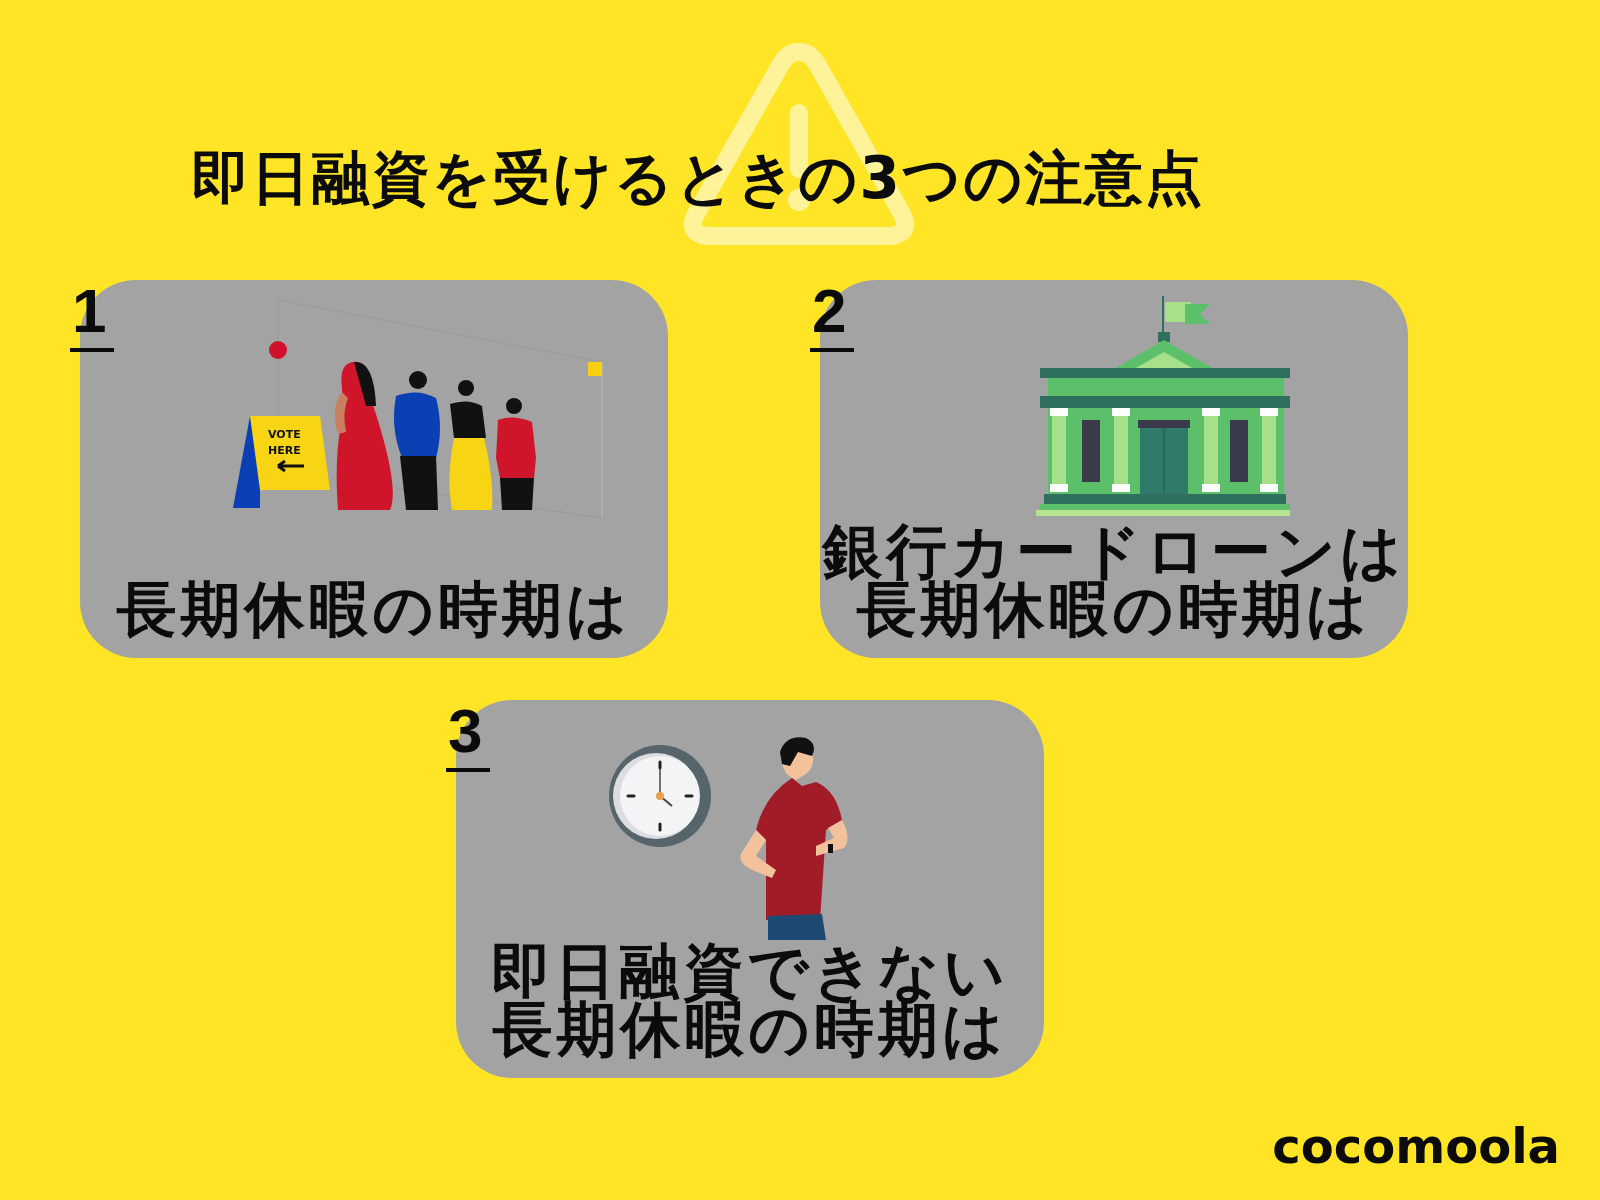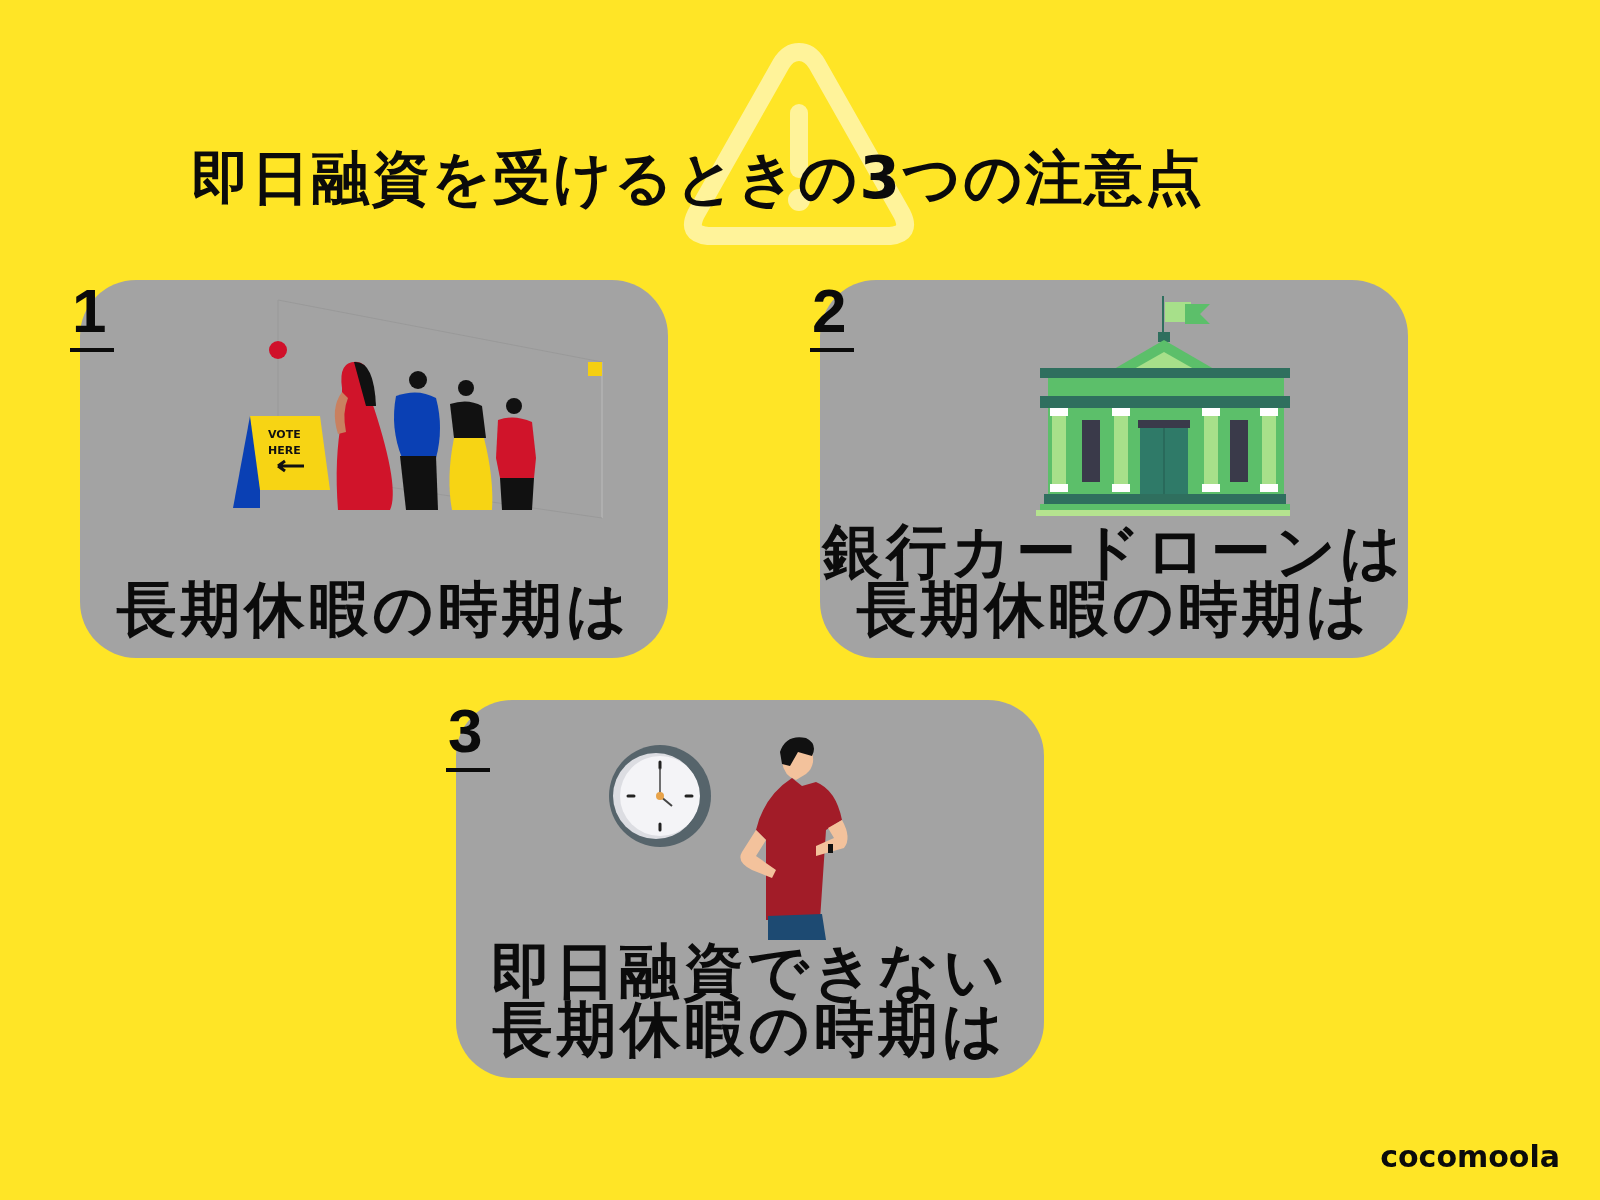--- a/index.html
+++ b/index.html
@@ -28,21 +28,21 @@
     font-family: "Liberation Sans", sans-serif; z-index: 3;
   }
   .num-underline { position: absolute; height: 4px; width: 44px; background: #0b0b0b; z-index: 3; }
   .card-text {
     position: absolute; left: 0; right: 0; bottom: 20px;
     text-align: center; font-size: 60px; font-weight: bold; line-height: 58px; letter-spacing: 4px;
   }
   .illus { position: absolute; }
   .logo {
     position: absolute; right: 40px; bottom: 26px;
-    font-size: 30px; font-weight: bold; letter-spacing: 0px;
+    font-size: 48px; font-weight: bold; letter-spacing: 0px;
     font-family: "DejaVu Sans", sans-serif;
     margin-left: 35px;
   }
 </style>
 </head>
 <body>
 
 <svg class="bg-warning" viewBox="0 0 238 216">
   <path d="M119 14 Q130 14 137 26 L222 176 Q232 196 210 198 L28 198 Q6 196 16 176 L101 26 Q108 14 119 14 Z" fill="none" stroke="#fff39a" stroke-width="18" stroke-linejoin="round"></path>
   <rect x="110" y="66" width="18" height="74" rx="9" fill="#fff39a"></rect>

